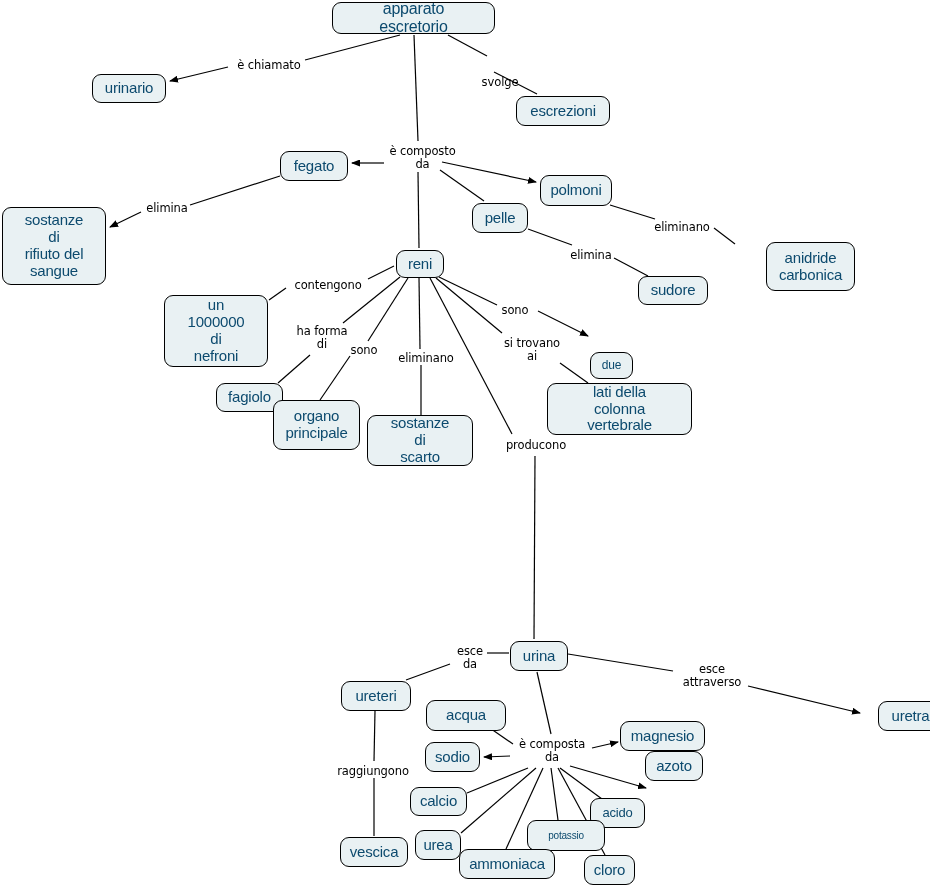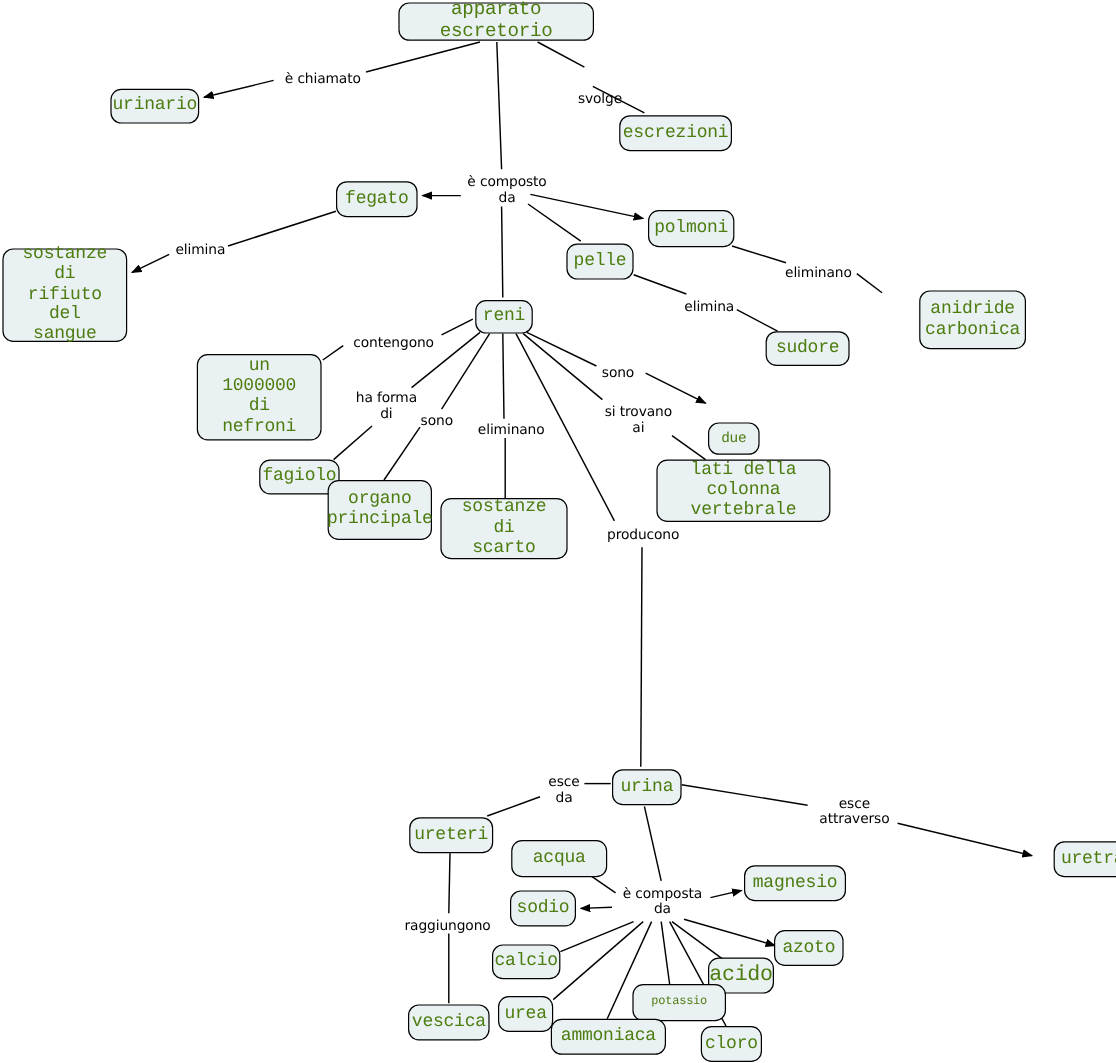--- a/index.html
+++ b/index.html
@@ -30,22 +30,22 @@
   .node {
     position: absolute;
     box-sizing: border-box;
     background: #e9f1f3;
     border: 1.3px solid #000000;
     border-radius: 9px;
     display: flex;
     align-items: center;
     justify-content: center;
     text-align: center;
-    color: #4d7c0f;
-    font-family: Liberation Mono, monospace;
+    color: #0c4a6e;
+    font-family: Liberation Sans, sans-serif;
     font-size: 15px;
     line-height: 1.12;
     letter-spacing: -0.2px;
     white-space: pre-line;
     padding: 0 20px;
   }
   .link-label {
     position: absolute;
     color: #000000;
     font-family: "DejaVu Sans", sans-serif;
@@ -141,23 +141,23 @@
       <div class="node" style="left: 273px; top: 400px; width: 87px; height: 50px; font-size: 15px;">organo
 principale</div>
       <div class="node" style="left: 367px; top: 415px; width: 106px; height: 51px; font-size: 15px;">sostanze di
 scarto</div>
       <div class="node" style="left: 510px; top: 641px; width: 58px; height: 30px; font-size: 15px;">urina</div>
       <div class="node" style="left: 341px; top: 681px; width: 70px; height: 30px; font-size: 15px;">ureteri</div>
       <div class="node" style="left: 426px; top: 700px; width: 80px; height: 31px; font-size: 15px;">acqua</div>
       <div class="node" style="left: 862px; top: 701px; width: 65px; height: 30px; font-size: 15px; margin-left: 16px;">uretra</div>
       <div class="node" style="left: 620px; top: 721px; width: 85px; height: 30px; font-size: 15px;">magnesio</div>
       <div class="node" style="left: 425px; top: 742px; width: 55px; height: 30px; font-size: 15px;">sodio</div>
-      <div class="node" style="left: 645px; top: 775px; width: 58px; height: 30px; font-size: 15px;">azoto</div>
+      <div class="node" style="left: 645px; top: 751px; width: 58px; height: 30px; font-size: 15px;">azoto</div>
       <div class="node" style="left: 410px; top: 787px; width: 57px; height: 29px; font-size: 15px;">calcio</div>
-      <div class="node" style="left: 590px; top: 798px; width: 55px; height: 30px; font-size: 18px;">acido</div>
+      <div class="node" style="left: 590px; top: 798px; width: 55px; height: 30px; font-size: 13px;">acido</div>
       <div class="node" style="left: 527px; top: 820px; width: 78px; height: 31px; font-size: 10px;">potassio</div>
       <div class="node" style="left: 415px; top: 830px; width: 46px; height: 30px; font-size: 15px;">urea</div>
       <div class="node" style="left: 340px; top: 837px; width: 68px; height: 30px; font-size: 15px;">vescica</div>
       <div class="node" style="left: 459px; top: 849px; width: 96px; height: 30px; font-size: 15px;">ammoniaca</div>
       <div class="node" style="left: 584px; top: 855px; width: 51px; height: 30px; font-size: 15px;">cloro</div>
     </div>
   <div id="label-layer">
       <div class="link-label" style="left: 230px; top: 59px; width: 78px;">è chiamato</div>
       <div class="link-label" style="left: 478px; top: 76px; width: 44px; text-align: center;">svolge</div>
       <div class="link-label" style="left: 385px; top: 145px; width: 75px;">è composto

